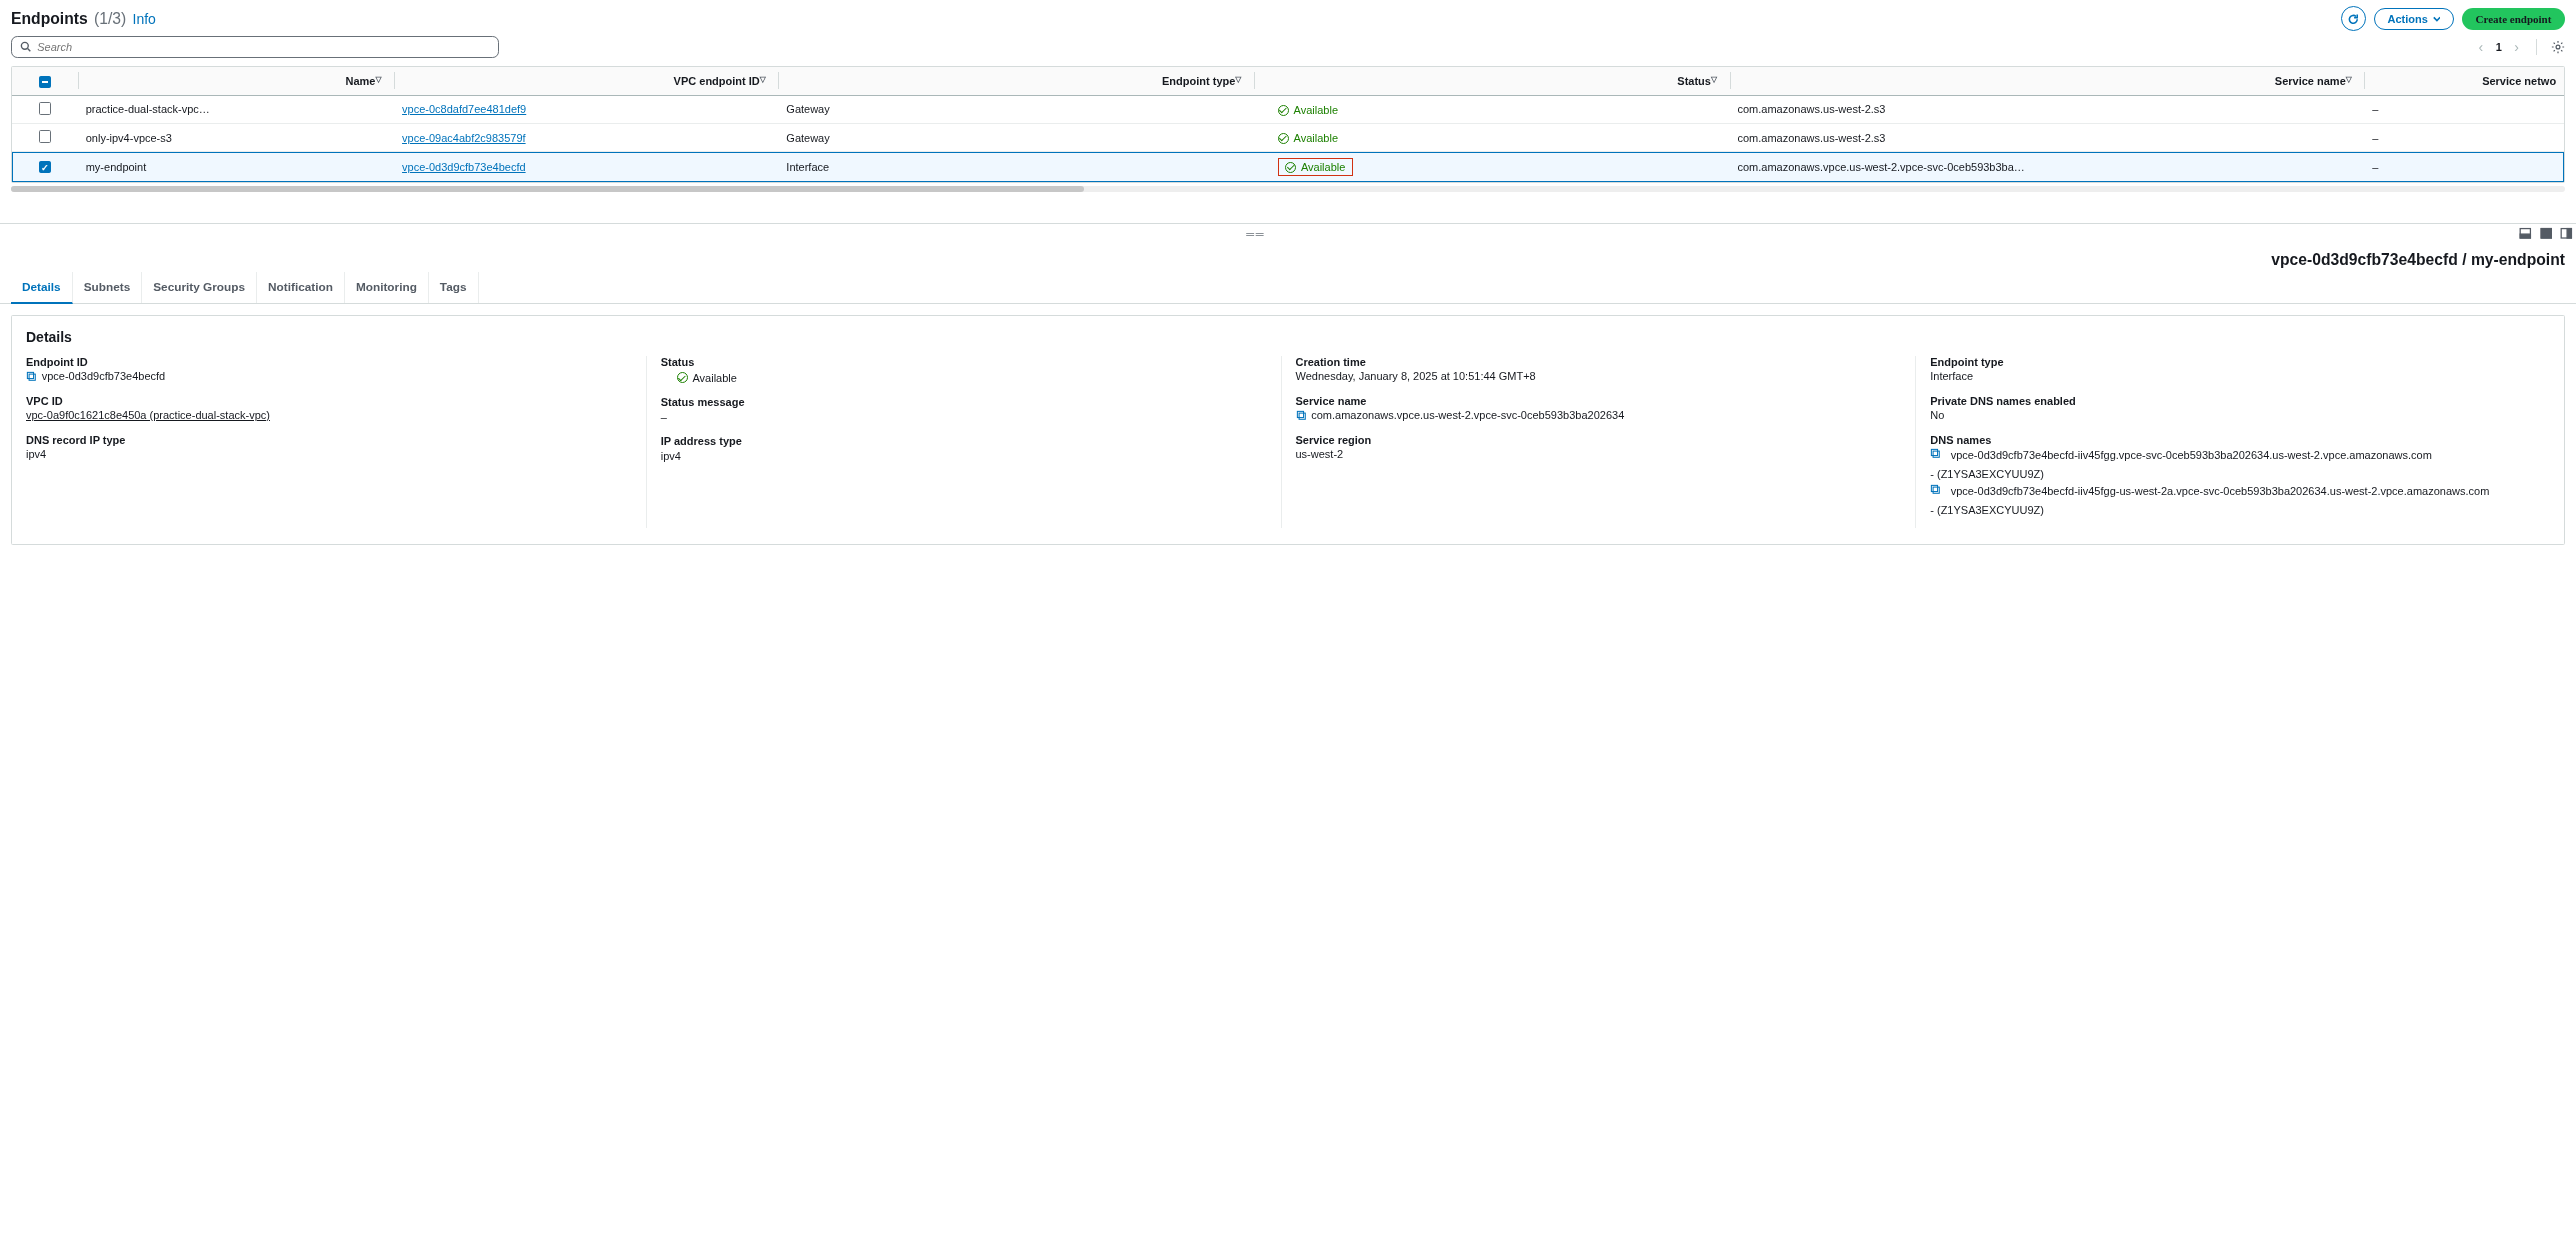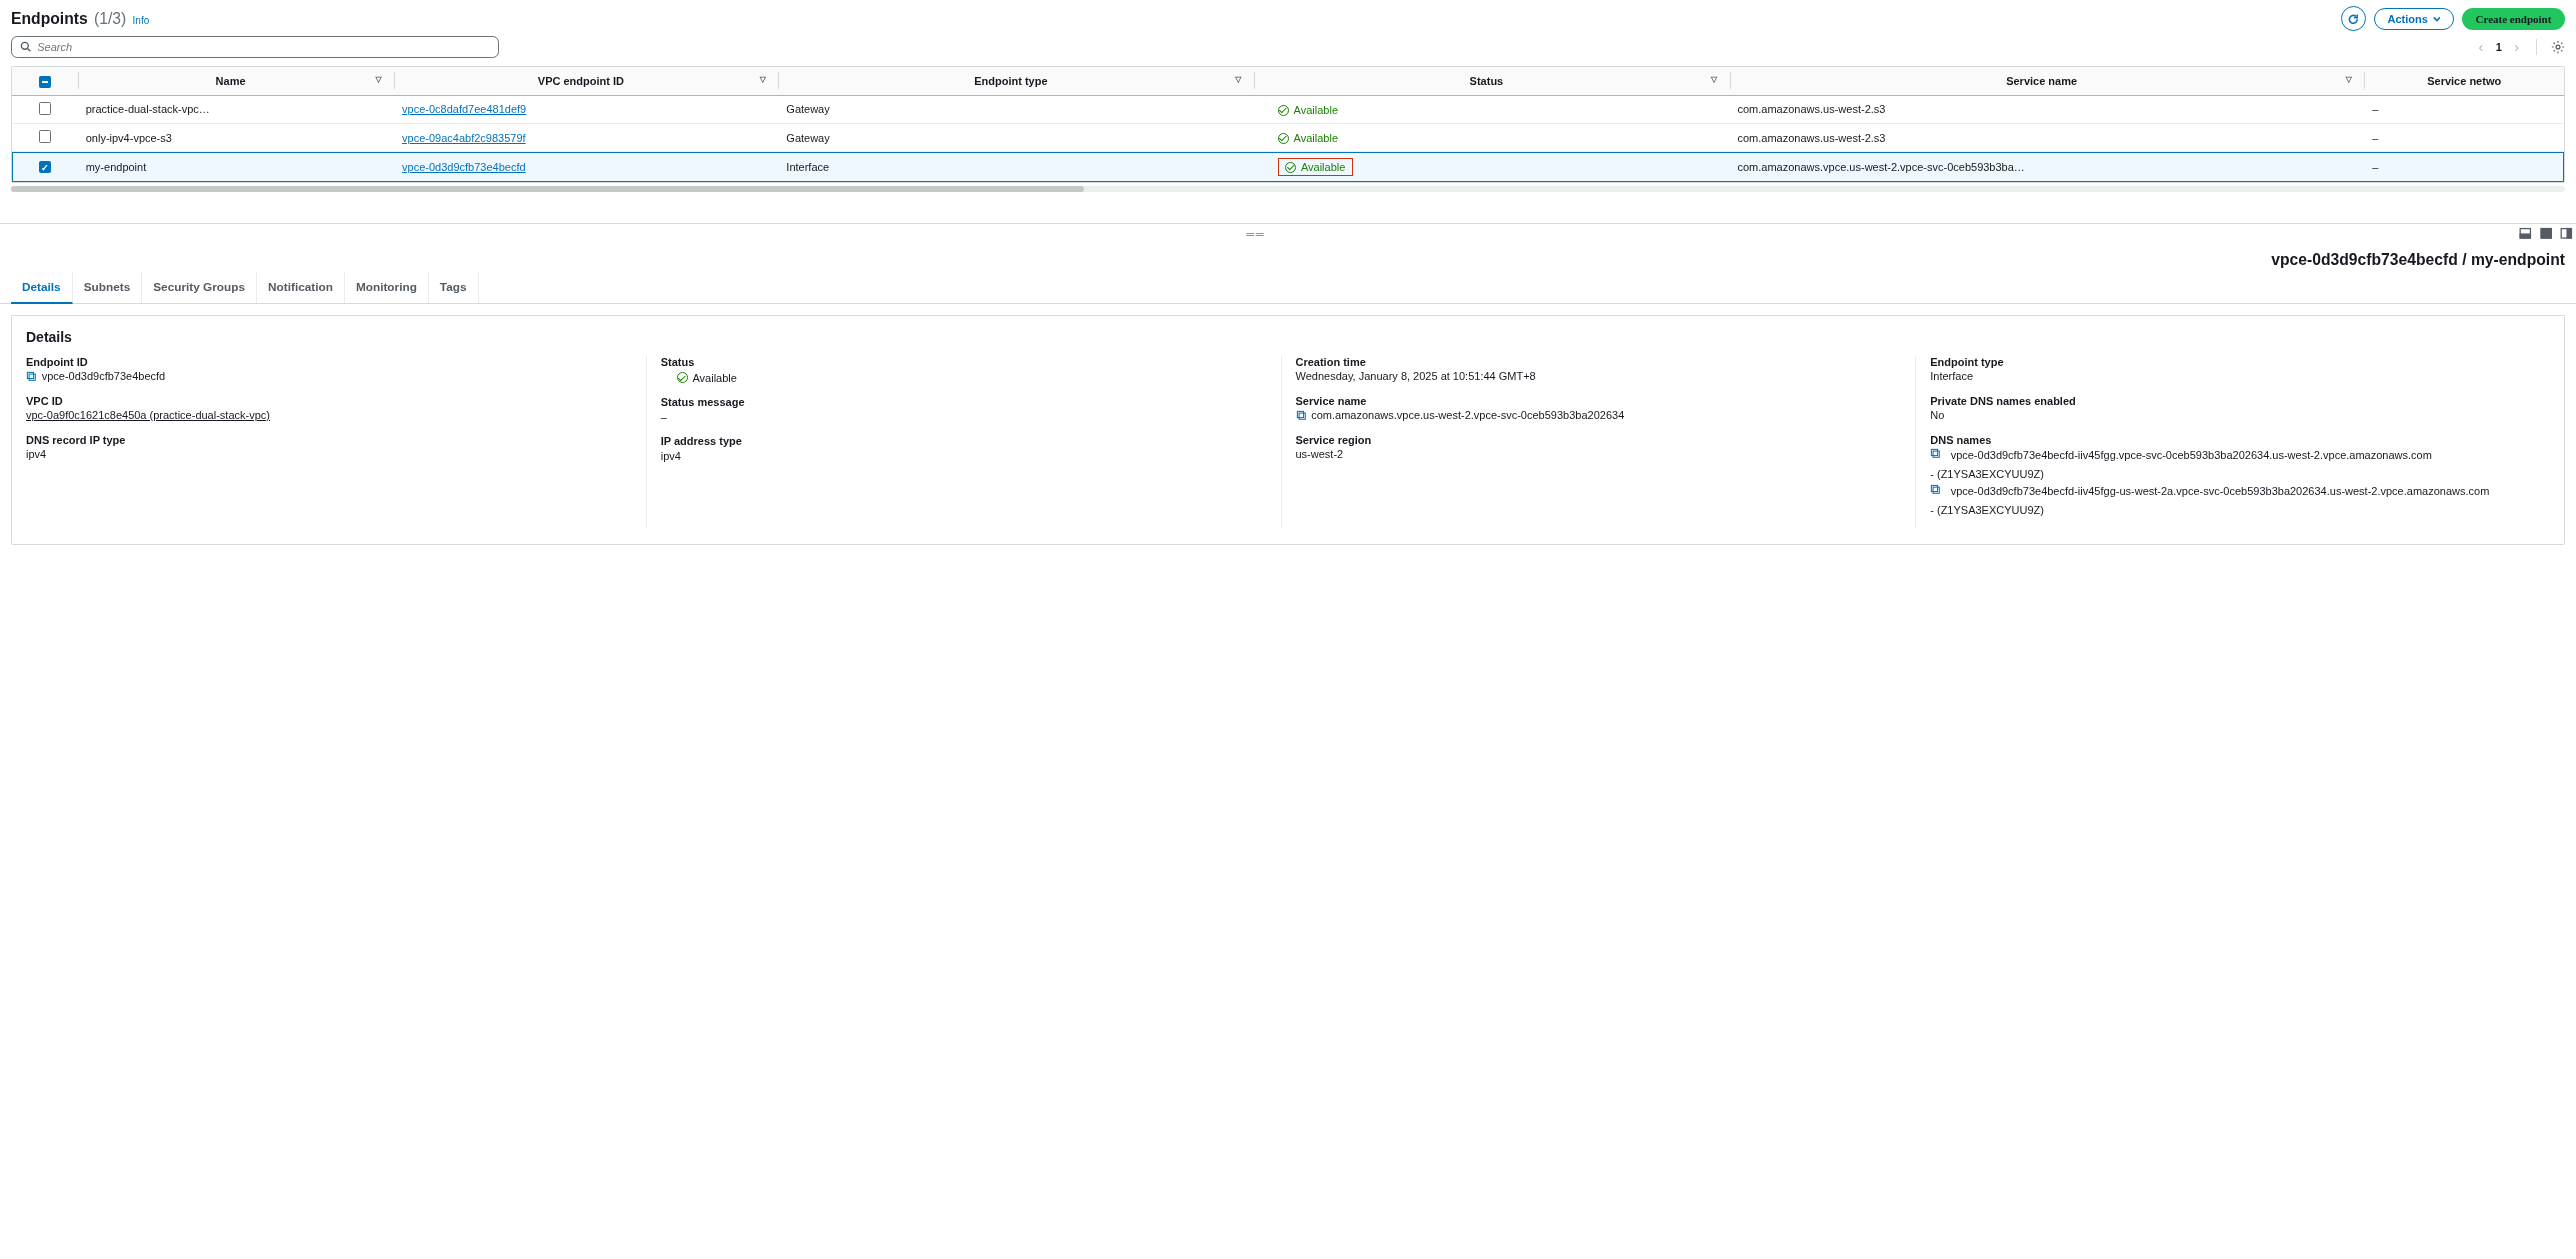--- a/index.html
+++ b/index.html
@@ -11,21 +11,21 @@
   }
   .header-row {
     display: flex;
     align-items: center;
     padding: 6.3px 11px 4.7px 11px;
     gap: 7.9px;
   }
   .title-group { flex: 1; display: flex; align-items: baseline; gap: 6.3px; }
   .page-title { font-size: 15.7px; font-weight: 700; }
   .page-count { font-size: 15.7px; font-weight: 400; color: #687078; }
-  .info-link { font-size: 10px; color: #0073bb; cursor: pointer; }
+  .info-link { font-size: 14px; color: #0073bb; cursor: pointer; }
   .btn {
     border-radius: 15.7px;
     padding: 3.9px 12.6px;
     font-size: 11px;
     font-weight: 700;
     cursor: pointer;
     border: 1.6px solid transparent;
     display: inline-flex;
     align-items: center;
     gap: 4.7px;
@@ -72,21 +72,21 @@
   }
   .pager { margin-left:auto; display:flex; align-items:center; gap:9.4px; }
   .pager .pg-arrow { color:#aab7b8; font-size:14px; cursor:pointer; padding:0 3.1px;}
   .pager .pg-num { font-weight:700; }
   .pager .divider { width:0.8px; height:15.7px; background:#d5dbdb; margin:0 4.7px;}
   .gear { width:14px; height:14px; cursor:pointer; }
 
   .table-wrap { margin: 0 11px 3.1px 11px; border:0.8px solid #d5dbdb; border-radius:1.6px; overflow:hidden;}
   table { width:100%; border-collapse: collapse; table-layout:fixed; }
   thead th {
-    text-align:center;
+    text-align:right;
     font-weight:700;
     font-size:11px;
     padding:6.3px 7.9px;
     border-bottom:0.8px solid #aab7b8;
     background:#fafafa;
     position:relative;
   }
   thead th:not(:first-child)::before {
     content:"";
     position:absolute;

